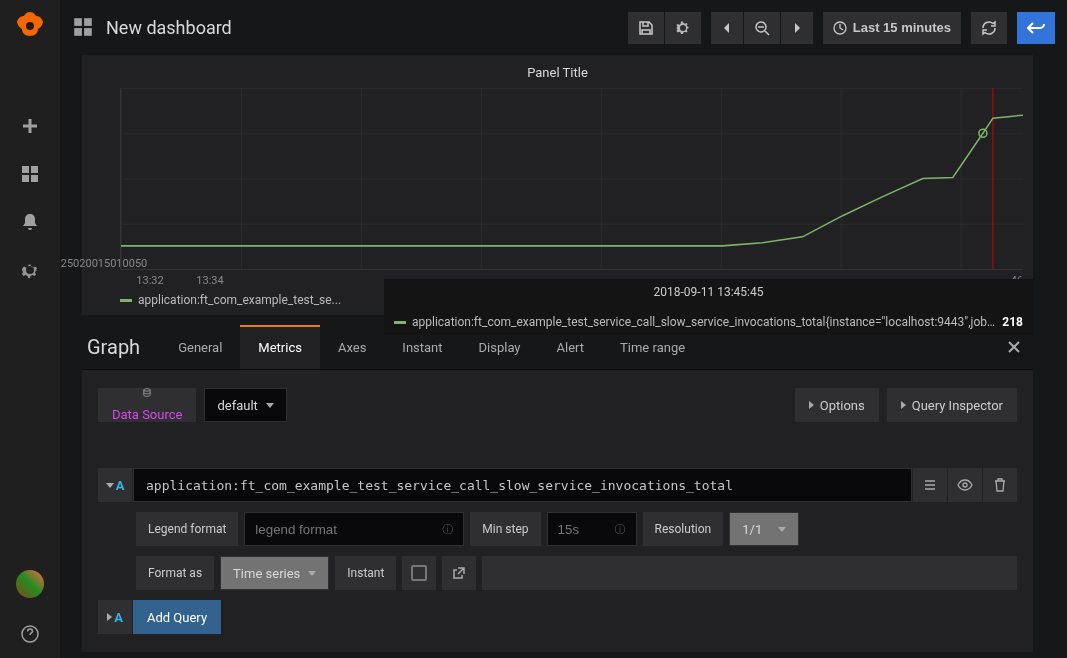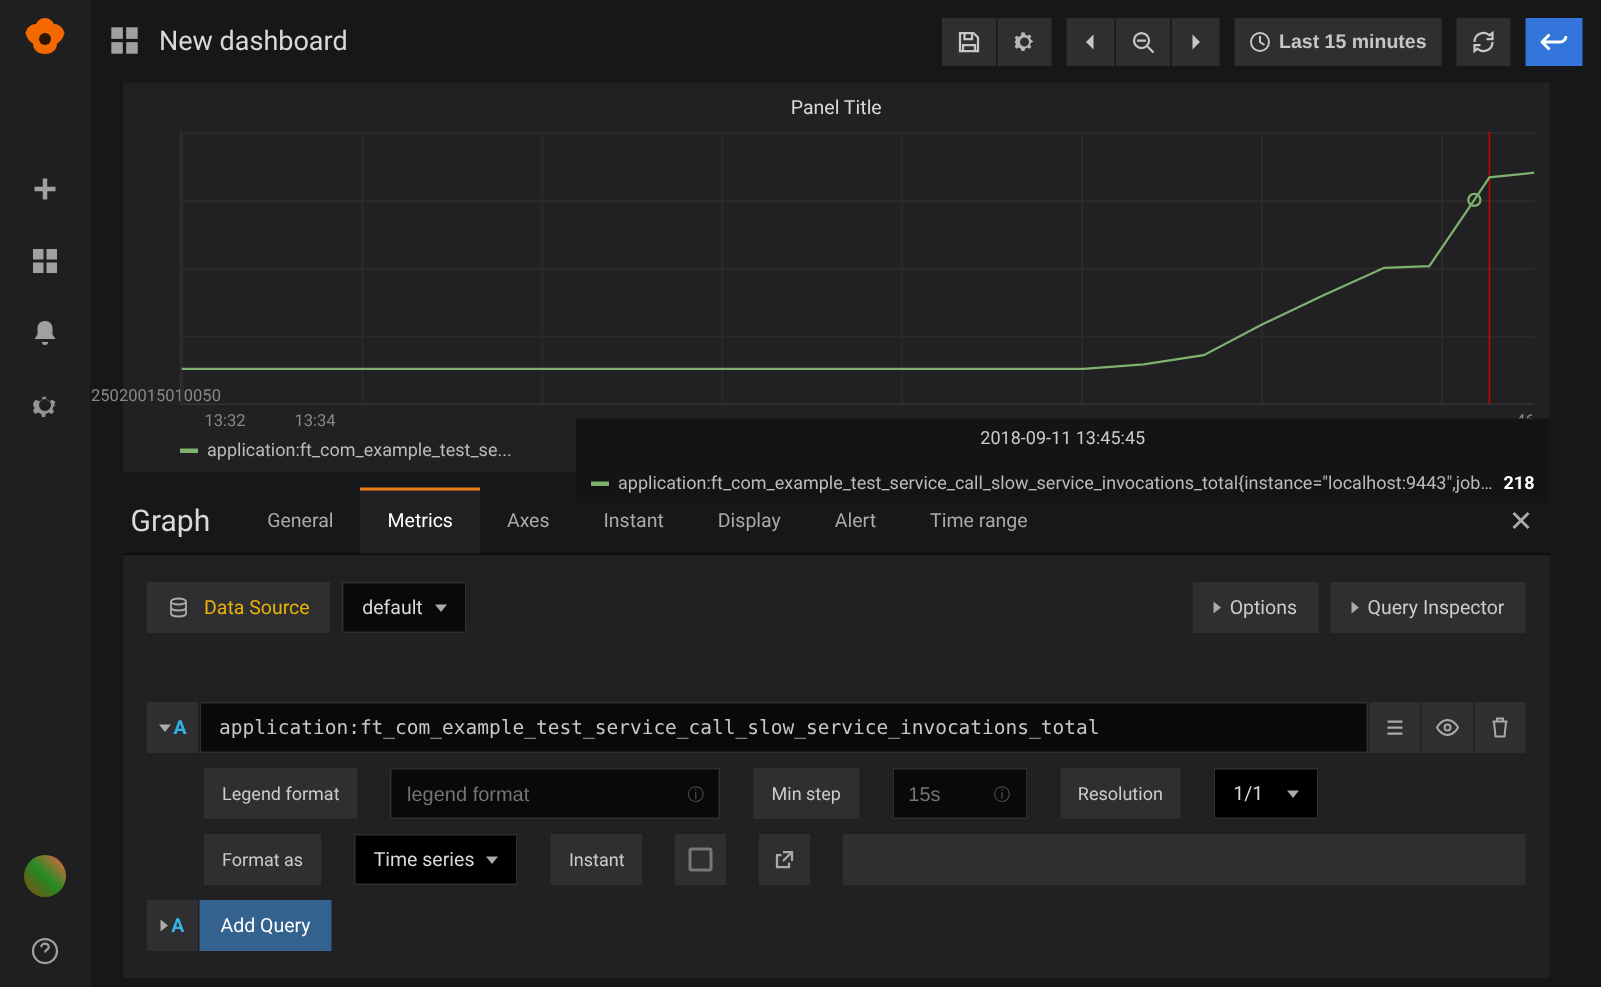--- a/index.html
+++ b/index.html
@@ -204,21 +204,22 @@
   gap: 8px;
   margin-bottom: 18px;
 }
 .ds-row .label-box {
   background: #2f2f32;
   height: 34px;
   display: flex;
   align-items: center;
   padding: 0 14px;
   gap: 10px;
-  color: #eab308;
+  color: #d946ef;
+  flex-direction: column;
 }
 .ds-row .select-box {
   background: #09090b;
   border: 1px solid #2f2f32;
   height: 34px;
   display: flex;
   align-items: center;
   padding: 0 12px;
   gap: 8px;
   cursor: pointer;
@@ -266,21 +267,21 @@
 }
 .query-row .iconbtn {
   background: #2f2f32;
   width: 34px; height: 34px;
   display: flex; align-items: center; justify-content: center;
   cursor: pointer;
   color: #aaa;
 }
 .opt-row {
   display: flex;
-  gap: 22px;
+  gap: 6px;
   margin-bottom: 10px;
   margin-left: 38px;
 }
 .opt-row .label-box {
   background: #2f2f32;
   height: 34px;
   display: flex;
   align-items: center;
   padding: 0 12px;
   color: #ccc;
@@ -298,21 +299,21 @@
 }
 .opt-row input {
   background: transparent;
   border: none;
   color: #c7c7c7;
   outline: none;
   width: 100%;
 }
 .opt-row .info { color: #555; font-size: 11px; }
 .opt-row .select-box {
-  background: #000000;
+  background: #737373;
   border: 1px solid #2f2f32;
   height: 34px;
   padding: 0 12px;
   display: flex; align-items: center; gap: 8px;
   cursor: pointer;
 }
 .opt-row .checkbox {
   background: #2f2f32;
   width: 34px; height: 34px;
   display: flex; align-items: center; justify-content: center;

